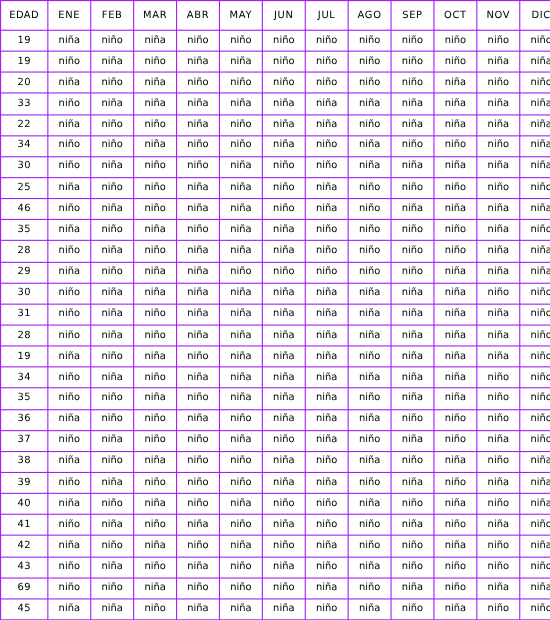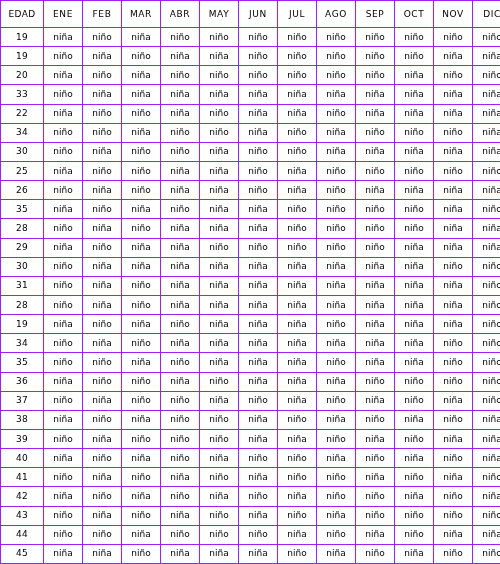--- a/index.html
+++ b/index.html
@@ -217,21 +217,21 @@
           <td class="cell-nina">niña</td>
           <td class="cell-nino">niño</td>
           <td class="cell-nina">niña</td>
           <td class="cell-nino">niño</td>
           <td class="cell-nino">niño</td>
           <td class="cell-nino">niño</td>
           <td class="cell-nino">niño</td>
           <td class="cell-nino">niño</td>
         </tr>
         <tr>
-          <td class="age-cell">26</td>
+          <td class="age-cell">46</td>
           <td class="cell-nino">niño</td>
           <td class="cell-nina">niña</td>
           <td class="cell-nino">niño</td>
           <td class="cell-nina">niña</td>
           <td class="cell-nina">niña</td>
           <td class="cell-nino">niño</td>
           <td class="cell-nina">niña</td>
           <td class="cell-nino">niño</td>
           <td class="cell-nina">niña</td>
           <td class="cell-nina">niña</td>
@@ -487,21 +487,21 @@
           <td class="cell-nino">niño</td>
           <td class="cell-nina">niña</td>
           <td class="cell-nino">niño</td>
           <td class="cell-nina">niña</td>
           <td class="cell-nino">niño</td>
           <td class="cell-nino">niño</td>
           <td class="cell-nino">niño</td>
           <td class="cell-nino">niño</td>
         </tr>
         <tr>
-          <td class="age-cell">44</td>
+          <td class="age-cell">69</td>
           <td class="cell-nino">niño</td>
           <td class="cell-nino">niño</td>
           <td class="cell-nina">niña</td>
           <td class="cell-nino">niño</td>
           <td class="cell-nino">niño</td>
           <td class="cell-nino">niño</td>
           <td class="cell-nina">niña</td>
           <td class="cell-nino">niño</td>
           <td class="cell-nina">niña</td>
           <td class="cell-nino">niño</td>

